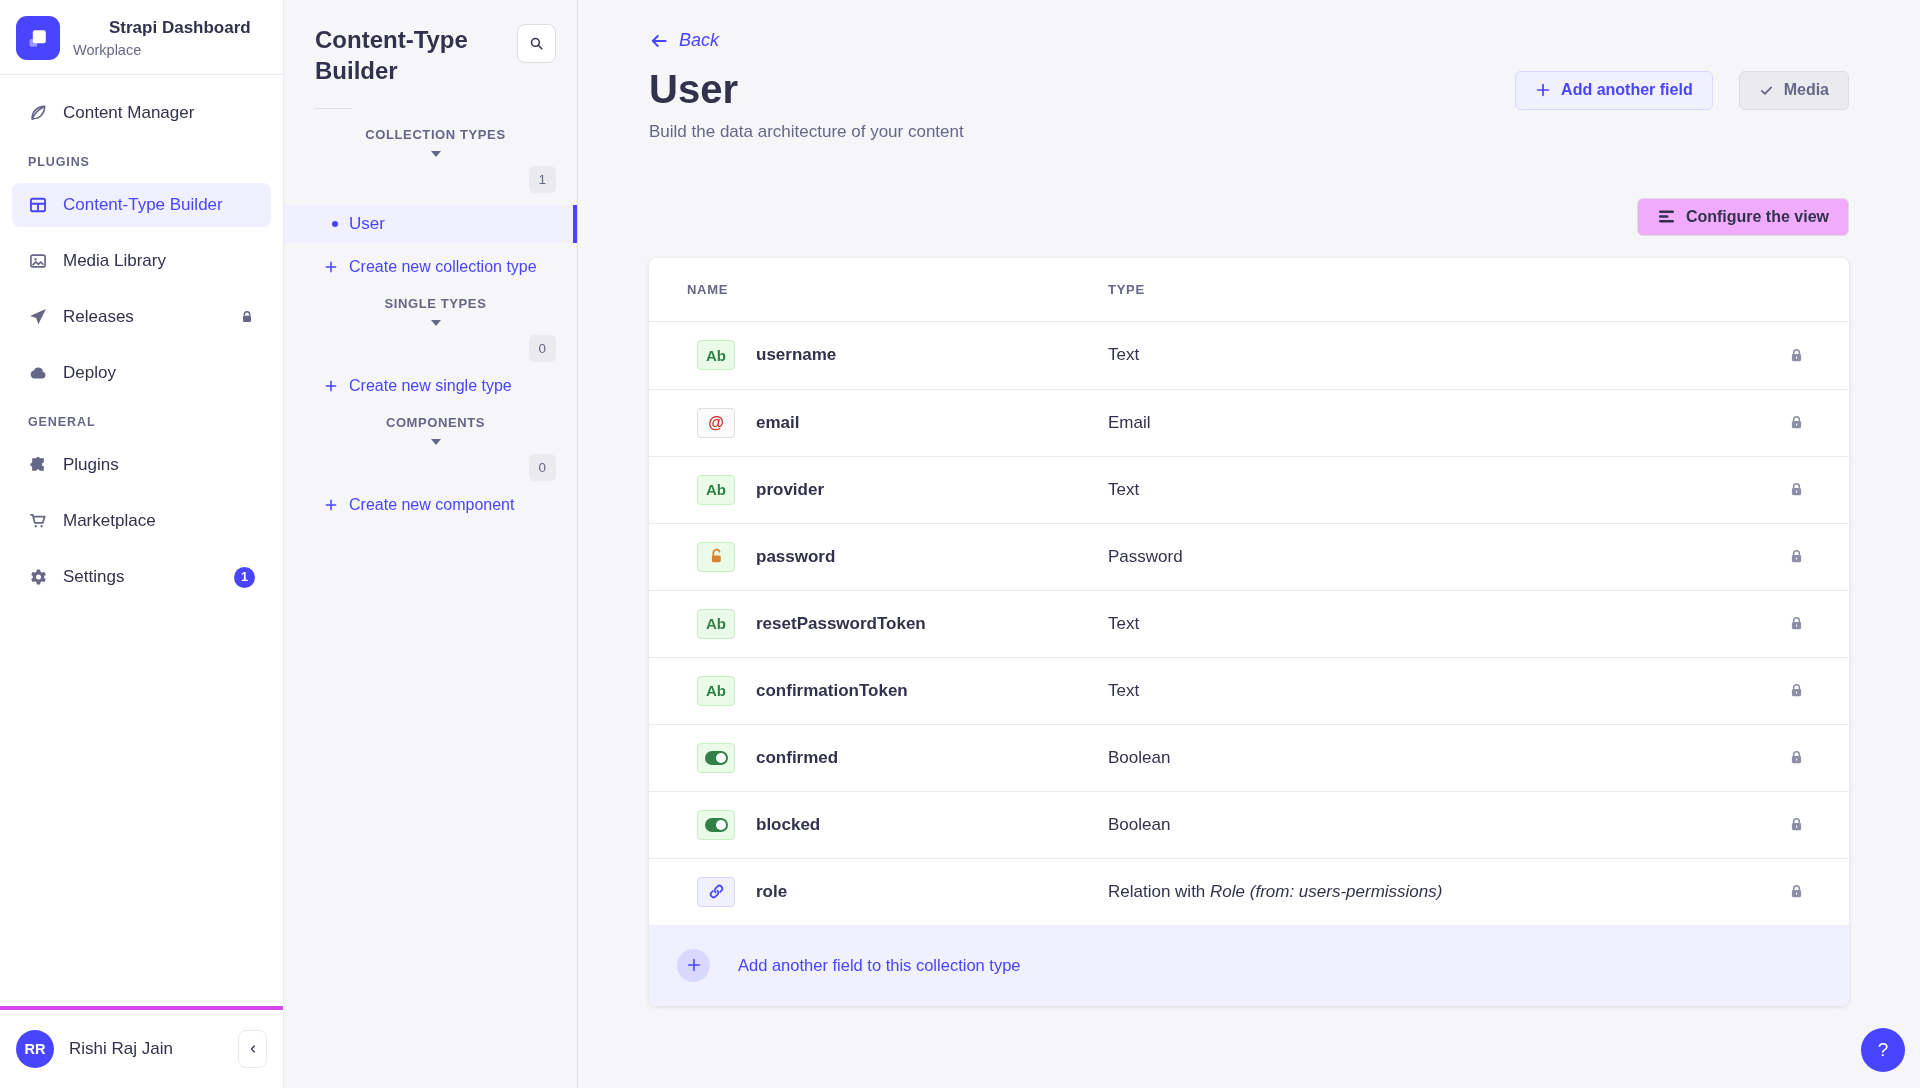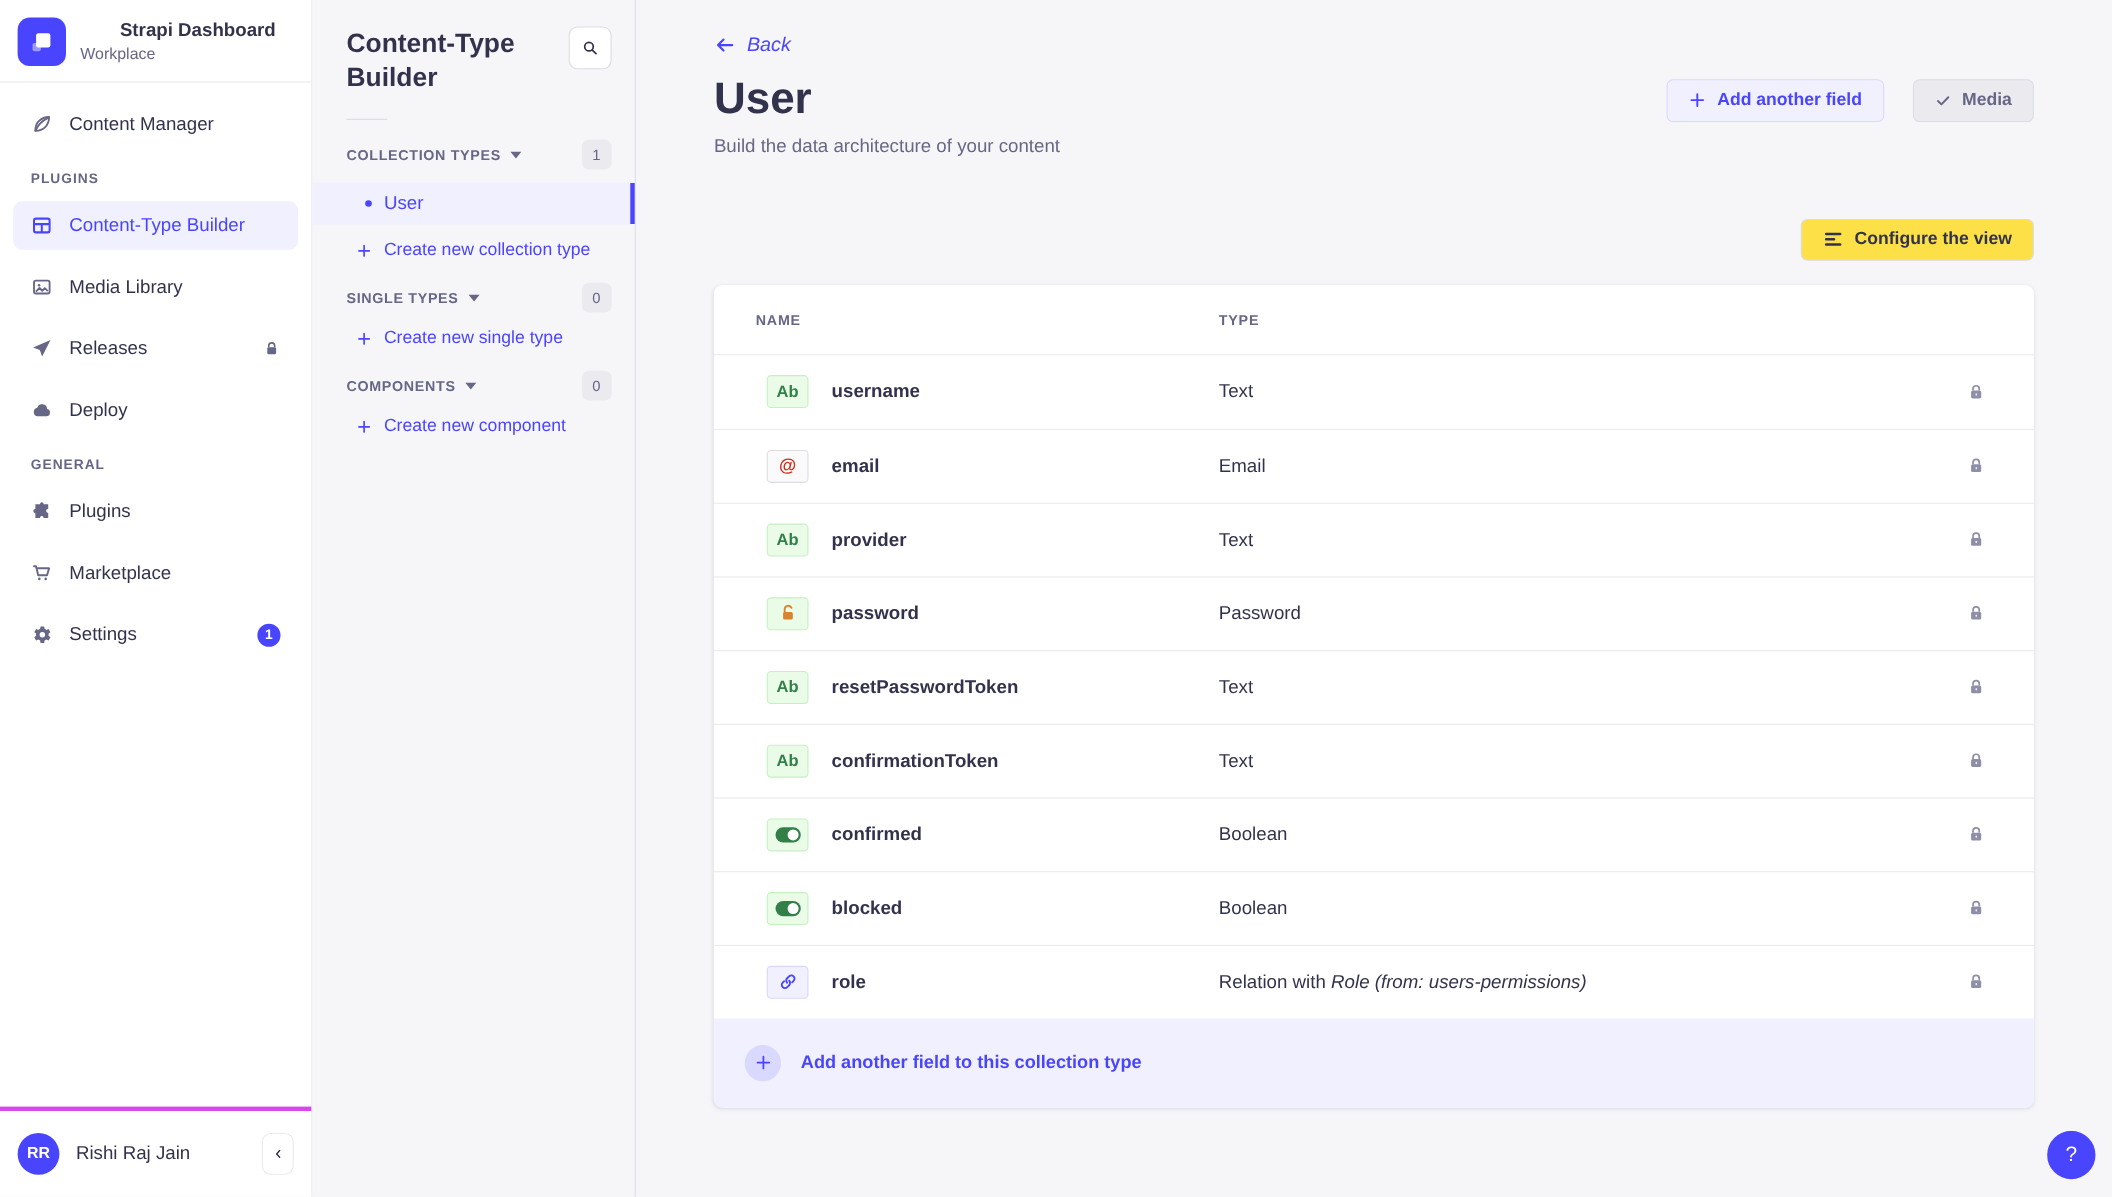--- a/index.html
+++ b/index.html
@@ -34,60 +34,60 @@
   .user-name { font-size:17px; }
   .collapse-btn { margin-left:auto; width:29px; height:38px; background:#fff; border:1px solid #eaeaef; border-radius:8px; display:flex; align-items:center; justify-content:center; color:#32324d; }
 
   
   .panel { width:294px; flex-shrink:0; background:#f6f6f9; border-right:1px solid #dcdce4; padding:24px 0 0; }
   .panel-inner { padding:0 21px 0 31px; }
   .panel-head { display:flex; justify-content:space-between; align-items:flex-start; }
   .panel-title { font-size:24px; font-weight:bold; line-height:1.3; width:170px; }
   .search-btn { width:39px; height:39px; background:#fff; border:1px solid #dcdce4; border-radius:8px; display:flex; align-items:center; justify-content:center; color:#32324d; }
   .panel-divider { width:37px; height:1px; background:#dcdce4; margin:22px 0 18px; }
-  .sec-head { display:flex; align-items:center; gap:9px; font-size:13px; font-weight:bold; letter-spacing:.6px; color:#666687; margin-bottom:12px; }
+  .sec-head { display:flex; align-items:center; gap:9px; font-size:13px; font-weight:bold; letter-spacing:.6px; color:#666687; margin-bottom:12px;flex-direction:column; }
   .caret { width:0; height:0; border-left:5px solid transparent; border-right:5px solid transparent; border-top:6px solid #666687; }
   .count-badge { margin-left:auto; min-width:27px; height:27px; border-radius:6px; background:#eaeaef; color:#666687; font-size:13.5px; font-weight:normal; display:flex; align-items:center; justify-content:center; }
   .ct-item { height:38px; display:flex; align-items:center; gap:11px; padding-left:48px; font-size:17px; margin:0 -21px 0 -31px; }
   .ct-item.active { background:#f0f0ff; color:#4945ff; box-shadow:inset -4px 0 0 #4945ff; }
   .bullet { width:6px; height:6px; border-radius:50%; background:currentColor; }
   .create-link { display:flex; align-items:center; gap:11px; color:#4945ff; font-size:16px; margin:15px 0 20px 9px; }
 
   
   .main { flex:1; padding:0 71px; position:relative; }
   .back-row { margin-top:30px; display:inline-flex; align-items:center; gap:10px; color:#4945ff; font-size:18px;font-style:italic; }
   .title-row { display:flex; justify-content:space-between; align-items:flex-start; margin-top:12px; }
   .page-title { font-size:40px; font-weight:bold; line-height:1.1; }
   .actions { display:flex; gap:26px; margin-top:4px; }
   .btn { height:39px; border-radius:6px; border:1px solid transparent; display:inline-flex; align-items:center; gap:10px; padding:0 19px; font-family:inherit; font-size:16px; font-weight:bold; }
   .btn-add { background:#f0f0ff; border-color:#d9d8ff; color:#4945ff; }
   .btn-save { background:#eaeaef; border-color:#dcdce4; color:#666687; }
   .subtitle { color:#666687; font-size:17px; margin-top:11px; }
   .view-row { display:flex; justify-content:flex-end; margin-top:56px; }
-  .btn-view { background:#fde047; border-color:#dcdce4; color:#32324d; height:38px; }
+  .btn-view { background:#f0abfc; border-color:#dcdce4; color:#32324d; height:38px; }
 
   .card { margin-top:22px; background:#fff; border-radius:8px; box-shadow:0 1px 4px rgba(33,33,52,.12); }
   .thead { display:flex; align-items:center; height:64px; padding:0 38px; border-bottom:1px solid #eaeaef; }
   .th { font-size:13px; font-weight:bold; letter-spacing:.7px; color:#666687; }
   .th-name { width:421px; }
   .row { display:flex; align-items:center; height:67px; padding:0 44px 0 48px; }
   .row + .row { border-top:1px solid #eaeaef; }
   .field-icon { width:38px; height:30px; border-radius:4px; border:1px solid transparent; display:flex; align-items:center; justify-content:center; margin-right:21px; flex-shrink:0; }
   .fi-text     { background:#eafbe7; border-color:#c6f0c2; color:#328048; font-weight:bold; font-size:15px; }
   .fi-email    { background:#fafafa; border-color:#dcdce4; color:#d02b20; font-weight:bold; font-size:16px; }
   .fi-password { background:#eafbe7; border-color:#c6f0c2; color:#d9822f; }
   .fi-boolean  { background:#eafbe7; border-color:#c6f0c2; }
   .fi-relation { background:#f0f0ff; border-color:#d9d8ff; color:#4945ff; }
   .toggle { width:23px; height:14px; border-radius:7px; background:#328048; position:relative; display:block; }
   .knob { position:absolute; top:2px; right:2px; width:10px; height:10px; border-radius:50%; background:#fff; }
   .cell-name { width:352px; font-size:17px; font-weight:bold; }
   .cell-type { flex:1; font-size:17px; }
   .cell-type em { font-style:italic; }
   .row-lock { color:#8e8ea9; display:flex; }
-  .tfoot { height:81px; background:#f0f0ff; border-radius:0 0 8px 8px; display:flex; align-items:center; gap:18px; padding-left:28px; color:#4945ff; font-size:16.5px; font-weight:bold; }
+  .tfoot { height:81px; background:#f0f0ff; border-radius:0 0 8px 8px; display:flex; align-items:center; gap:28px; padding-left:28px; color:#4945ff; font-size:16.5px; font-weight:normal; }
   .plus-circle { width:33px; height:33px; border-radius:50%; background:#d9d8ff; color:#4945ff; display:flex; align-items:center; justify-content:center; }
 
   .help-fab { position:fixed; right:15px; bottom:16px; width:44px; height:44px; border-radius:50%; background:#4945ff; color:#fff; border:none; font-size:19px; font-family:inherit; display:flex; align-items:center; justify-content:center; }
 </style>
 </head>
 <body>
 
 <nav class="sidebar">
   <div class="brand">
     <div class="brand-logo">

